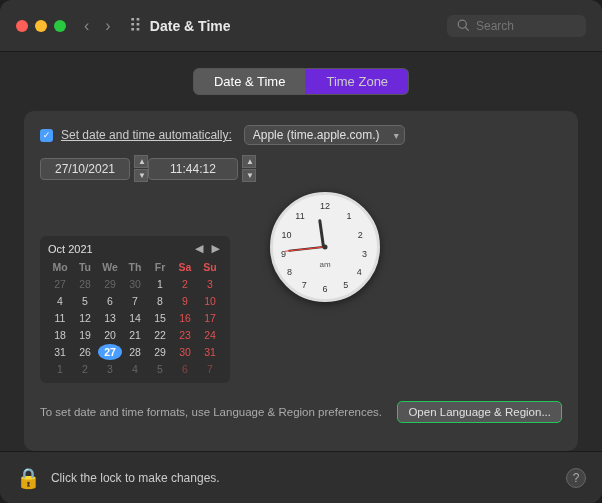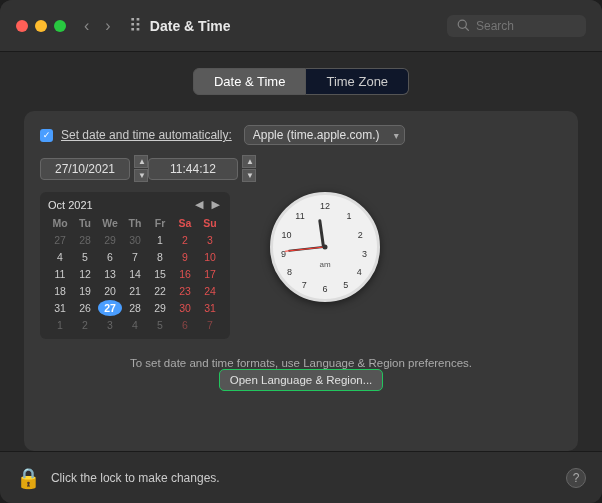--- a/index.html
+++ b/index.html
@@ -100,21 +100,21 @@
       justify-content: center;
       gap: 0;
       margin-bottom: 16px;
     }
     .tab {
       padding: 5px 20px;
       font-size: 13px;
       cursor: pointer;
       border: 1px solid #555;
       color: #ccc;
-      background: #0f172a;
+      background: #6d28d9;
     }
     .tab:first-child {
       border-radius: 6px 0 0 6px;
     }
     .tab:last-child {
       border-radius: 0 6px 6px 0;
       border-left: none;
     }
     .tab.active {
       background: #5a5a5a;
@@ -218,20 +218,21 @@
       display: flex;
       gap: 20px;
       align-items: flex-start;
     }
     .calendar {
       background: #2e2e2e;
       border-radius: 6px;
       padding: 6px 8px;
       font-size: 11px;
       min-width: 190px;
+      margin-top: 44px;
     }
     .cal-header {
       display: flex;
       align-items: center;
       justify-content: space-between;
       margin-bottom: 4px;
     }
     .cal-month {
       font-size: 11px;
       font-weight: 500;
@@ -353,21 +354,20 @@
       left: 50%;
       transform: translateX(-50%);
     }
     .format-row {
       display: flex;
       align-items: center;
       justify-content: space-between;
       padding: 8px 0 4px 0;
       font-size: 11.5px;
       color: #aaa;
-      flex-direction: column;
     }
     .open-btn {
       background: #555;
       border: 1px solid #22c55e;
       border-radius: 5px;
       color: #e0e0e0;
       font-size: 11.5px;
       padding: 4px 10px;
       cursor: pointer;
     }

